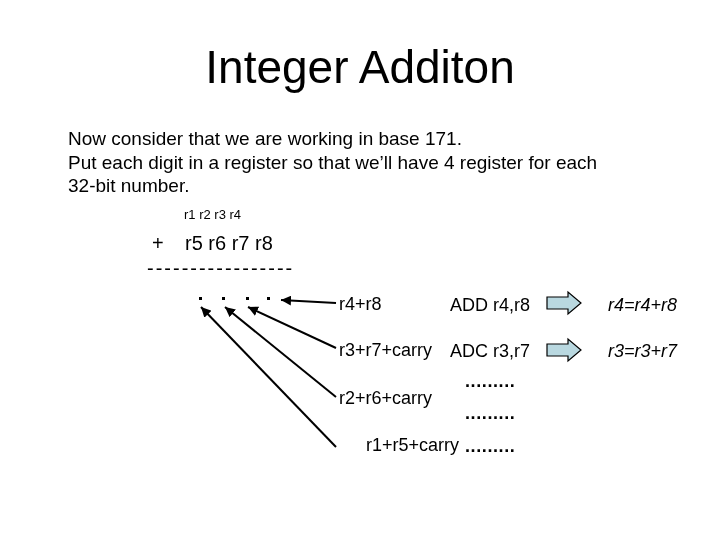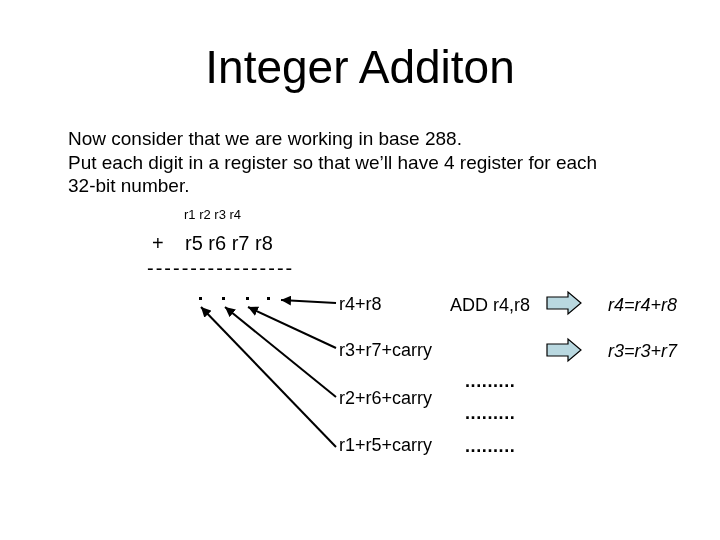--- a/index.html
+++ b/index.html
@@ -36,21 +36,21 @@
 
   .operand-top    { left: 184px; top: 203px; font-size: 13px; line-height: 24px; }
   .plus-sign      { left: 152px; top: 231px; font-size: 20px; line-height: 24px; }
   .operand-bottom { left: 185px; top: 231px; font-size: 20px; line-height: 24px; }
   .separator      { left: 147px; top: 256px; font-size: 20px; line-height: 24px; letter-spacing: 2px; }
 
   .term-label { font-size: 18px; line-height: 20px; left: 339px; }
   .term-0 { top: 294px; }
   .term-1 { top: 340px; }
   .term-2 { top: 388px; }
-  .term-3 { top: 435px; }
+  .term-3 { top: 435px; margin-left: 27px; }
 
   .op-col { left: 450px; font-size: 18px; line-height: 20px; }
   .op-0 { top: 295px; }
   .op-1 { top: 341px; }
 
   .res-col { left: 608px; font-size: 18px; line-height: 20px; font-style: italic; }
   .res-0 { top: 295px; }
   .res-1 { top: 341px; text-align: center; }
 
   .ellipsis { left: 465px; font-size: 18px; line-height: 20px; font-weight: bold; letter-spacing: 0.6px; }
@@ -66,21 +66,21 @@
   }
 </style>
 </head>
 <body>
 
 <div class="slide">
 
   <div class="abs title">Integer Additon</div>
 
   <div class="abs body-text">
-    <div>Now consider that we are working in base 288.</div>
+    <div>Now consider that we are working in base 171.</div>
     <div>Put each digit in a register so that we’ll have 4 register for each</div>
     <div>32-bit number.</div>
   </div>
 
   <div class="abs operand-top">r1 r2 r3 r4</div>
   <div class="abs plus-sign">+</div>
   <div class="abs operand-bottom">r5 r6 r7 r8</div>
   <div class="abs separator">-----------------</div>
 
   <svg class="diagram-svg" viewBox="0 0 720 540">
@@ -103,20 +103,21 @@
     <polygon points="547,297 568,297 568,292 581,303 568,314 568,309 547,309" stroke="#000000" stroke-width="1.2" fill="#b9d8e0"></polygon>
     <polygon points="547,344 568,344 568,339 581,350 568,361 568,356 547,356" stroke="#000000" stroke-width="1.2" fill="#b9d8e0"></polygon>
   </svg>
 
   <div class="abs term-label term-0">r4+r8</div>
   <div class="abs term-label term-1">r3+r7+carry</div>
   <div class="abs term-label term-2">r2+r6+carry</div>
   <div class="abs term-label term-3">r1+r5+carry</div>
 
   <div class="abs op-col op-0">ADD r4,r8</div>
+  <div class="abs op-col op-1">ADC r3,r7</div>
 
   <div class="abs res-col res-0">r4=r4+r8</div>
   <div class="abs res-col res-1">r3=r3+r7</div>
 
   <div class="abs ellipsis ell-0">.........</div>
   <div class="abs ellipsis ell-1">.........</div>
   <div class="abs ellipsis ell-2">.........</div>
 
 </div>
 

